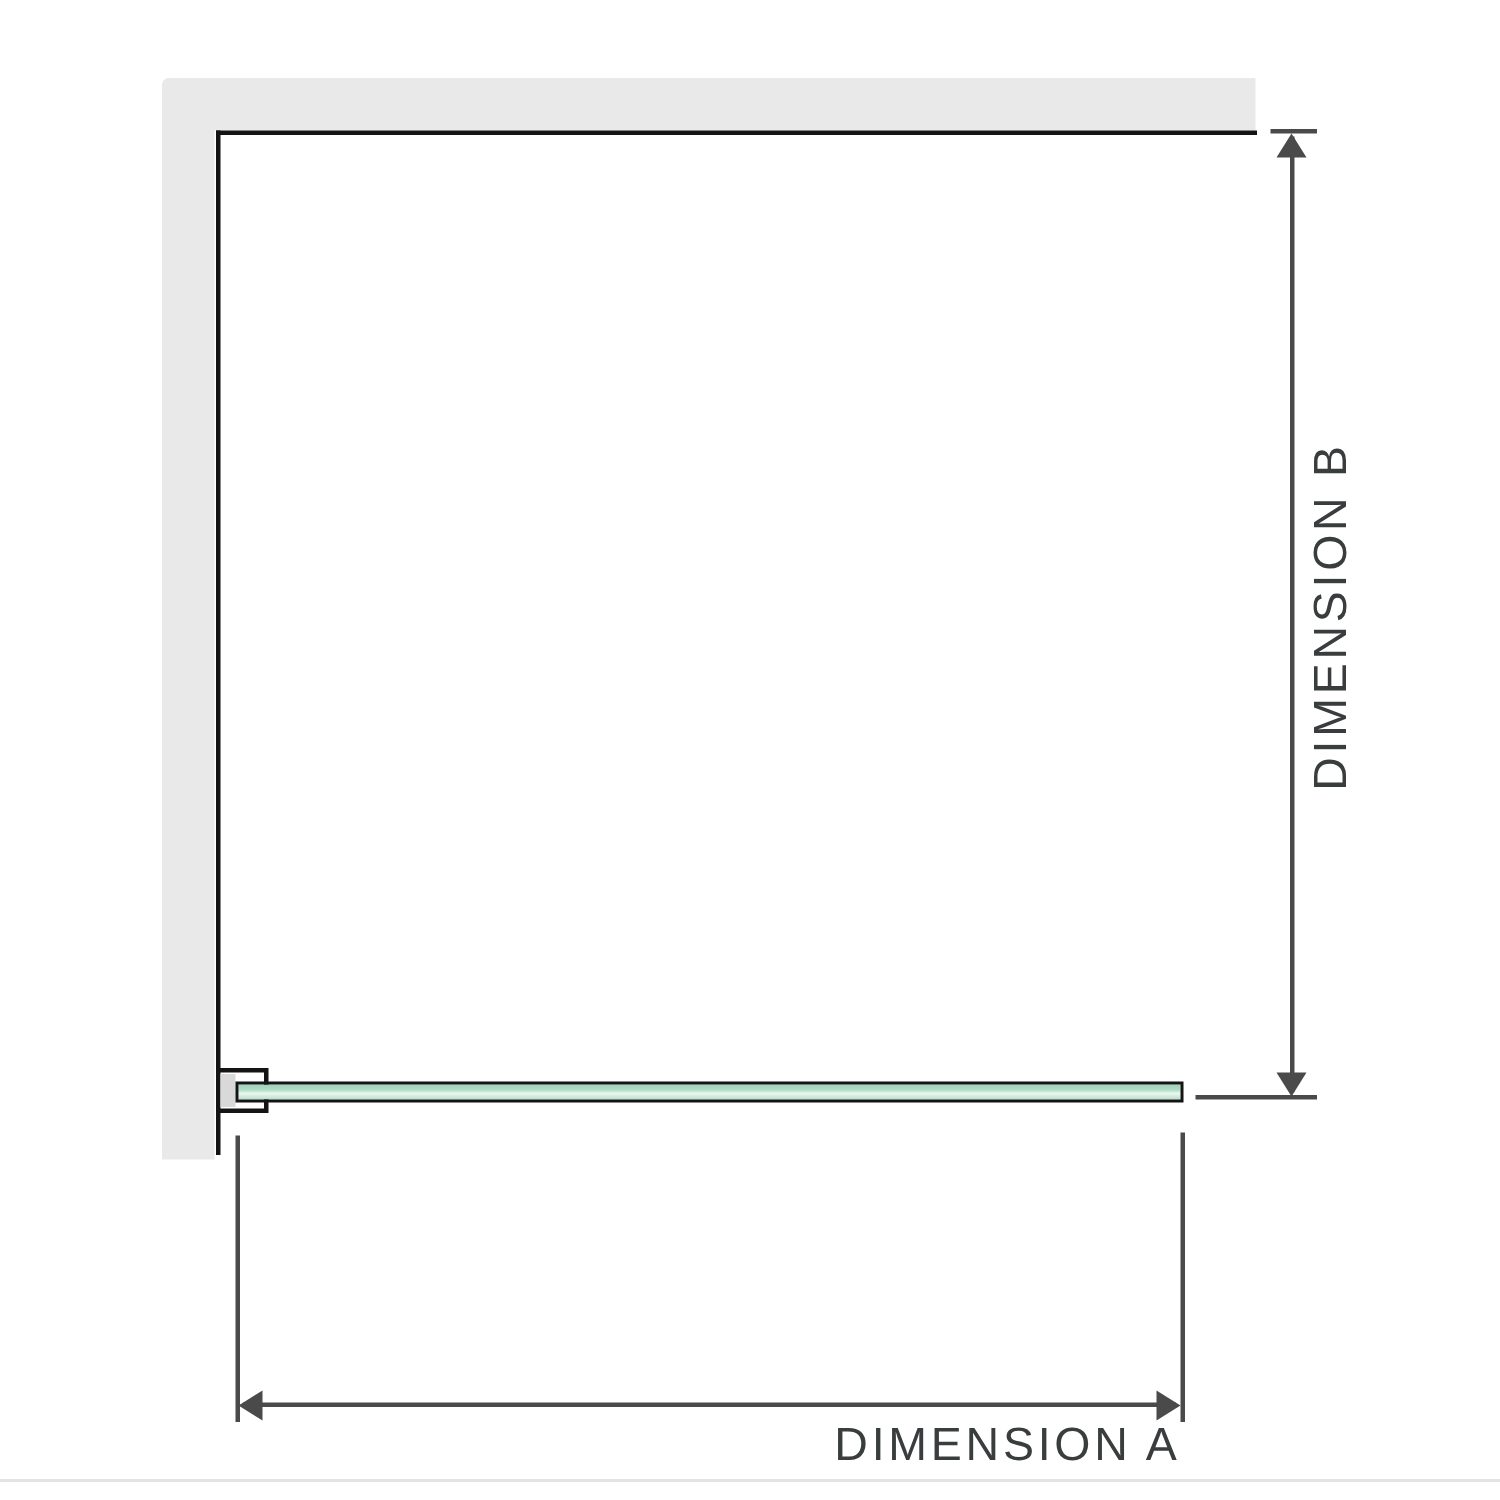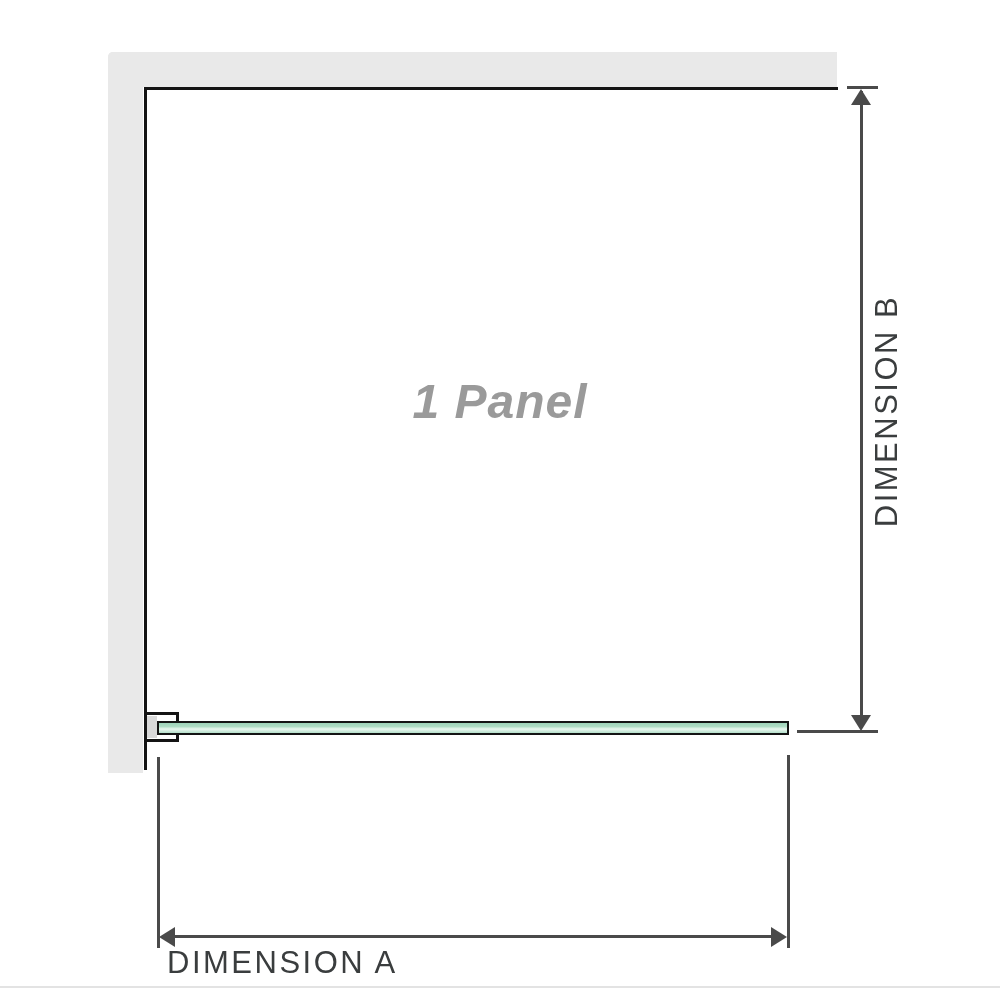--- a/index.html
+++ b/index.html
@@ -60,38 +60,37 @@
   .dima-ext-left{left:157px;top:757px;width:3px;height:191px;background:var(--dim);}
   .dima-ext-right{left:787px;top:755px;width:3px;height:193px;background:var(--dim);}
   .dima-line{left:162px;top:935px;width:622px;height:3px;background:var(--dim);}
   .arrow-left{left:159px;top:927px;width:0;height:0;
     border-top:10px solid transparent;border-bottom:10px solid transparent;
     border-right:16px solid var(--dim);}
   .arrow-right{left:771px;top:927px;width:0;height:0;
     border-top:10px solid transparent;border-bottom:10px solid transparent;
     border-left:16px solid var(--dim);}
   .dima-label{
-    left:167px;top:945px;width:620px;text-align:left;
+    left:167px;top:945px;width:620px;text-align:right;
     font-size:31px;font-weight:300;letter-spacing:2.5px;color:var(--text);
   }
   
   .bottom-divider{left:0;top:986px;width:1000px;height:2px;background:var(--divider);}
 </style>
 </head>
 <body>
 
 <div id="stage">
 
   <div class="abs wall-top"></div>
   <div class="abs wall-left"></div>
 
   <div class="abs line-top"></div>
   <div class="abs line-left"></div>
 
-  <div class="abs panel-label">1 Panel</div>
 
   <div class="abs bracket"></div>
   <div class="abs bracket-pad"></div>
   <div class="abs glass"></div>
 
   <div class="abs dimb-tick-top"></div>
   <div class="abs dimb-tick-bottom"></div>
   <div class="abs dimb-line"></div>
   <div class="abs arrow-up"></div>
   <div class="abs arrow-down"></div>

